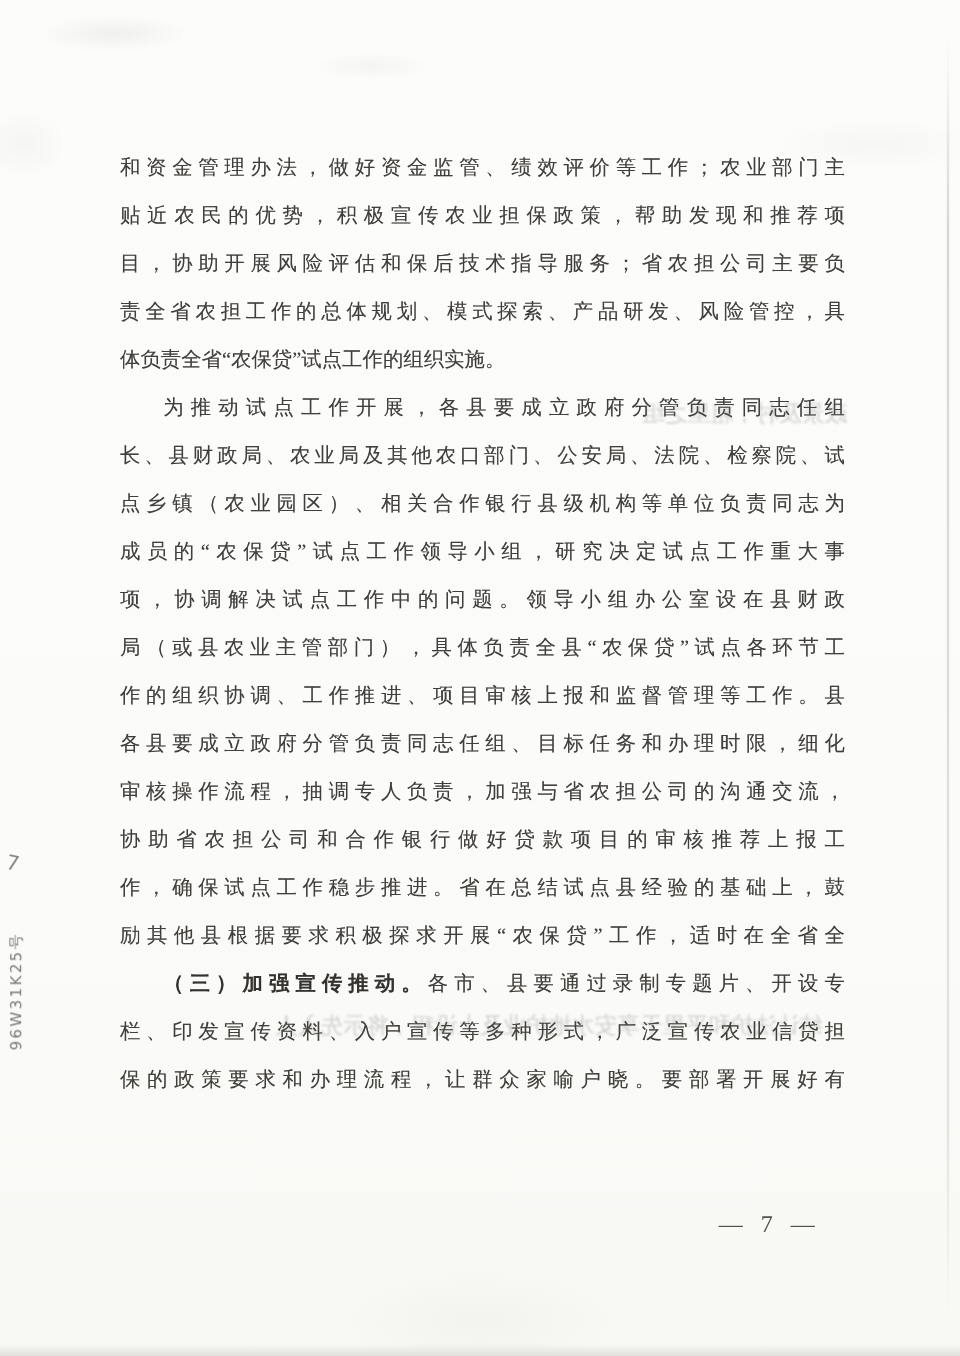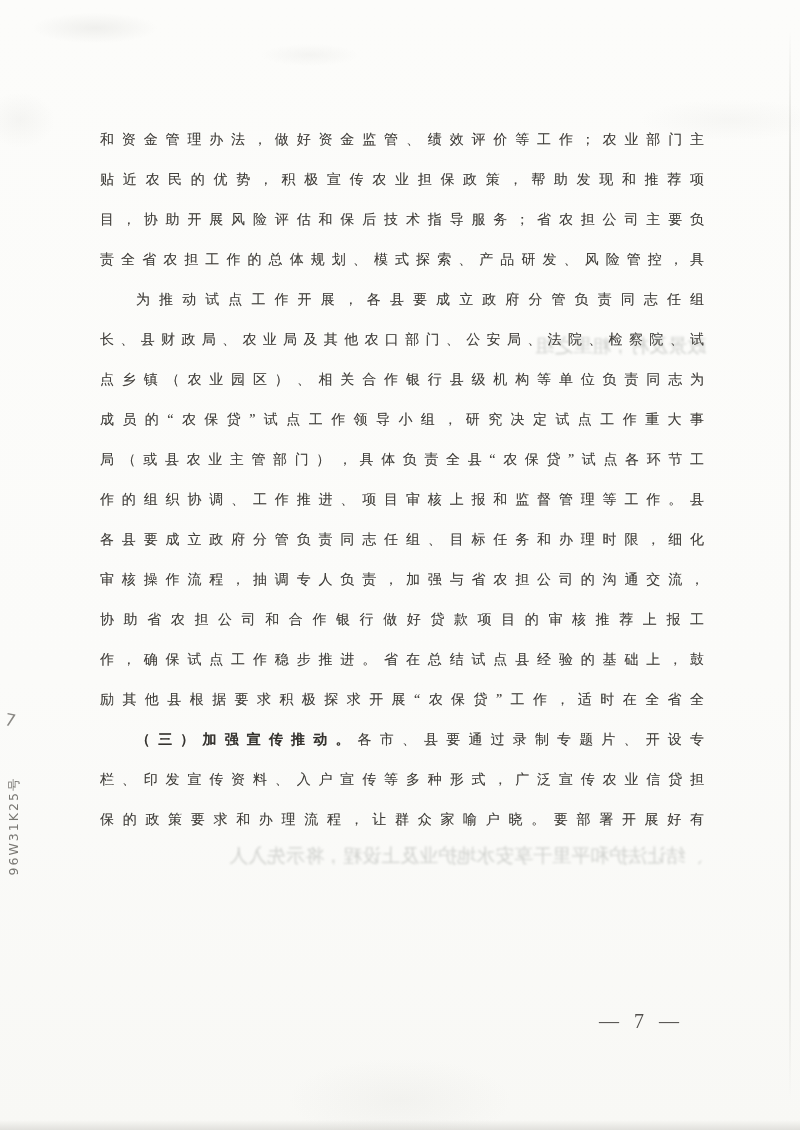--- a/index.html
+++ b/index.html
@@ -15,21 +15,21 @@
       radial-gradient(ellipse 50px 40px at 20px 120px, rgba(180,180,175,.10), transparent 70%),
       radial-gradient(ellipse 130px 30px at 730px 120px, rgba(178,178,172,.08), transparent 70%),
       radial-gradient(ellipse 160px 60px at 400px 1100px, rgba(188,188,182,.10), transparent 70%),
       linear-gradient(180deg,#fcfcfa 0%,#fbfbf9 60%,#f8f8f5 100%);
   }
   .text-block{
     position:absolute;left:100px;top:120px;width:604px;
   }
   .line{
     height:40px;line-height:40px;
-    font-size:14px;color:#413f3b;
+    font-size:17px;color:#413f3b;
     text-align:justify;text-align-last:justify;
     overflow:hidden;white-space:nowrap;
     text-shadow:0 0 .5px rgba(95,92,86,.45);
   }
   .line.ind{padding-left:36px;}
   .line.noj{text-align-last:left;}
   .line .bold{font-weight:bold;color:#34322e;margin-top:44px;}
   .page-number{
     position:absolute;left:100px;top:1000px;width:604px;height:42px;
     line-height:42px;text-align:right;padding-right:20px;box-sizing:border-box;
@@ -69,24 +69,26 @@
 </head>
 <body>
 
 <div class="page">
 
   <div class="text-block">
       <div class="line">和资金管理办法，做好资金监管、绩效评价等工作；农业部门主</div>
       <div class="line">贴近农民的优势，积极宣传农业担保政策，帮助发现和推荐项</div>
       <div class="line">目，协助开展风险评估和保后技术指导服务；省农担公司主要负</div>
       <div class="line">责全省农担工作的总体规划、模式探索、产品研发、风险管控，具</div>
+      <div class="line noj">体负责全省“农保贷”试点工作的组织实施。</div>
       <div class="line ind">为推动试点工作开展，各县要成立政府分管负责同志任组</div>
       <div class="line">长、县财政局、农业局及其他农口部门、公安局、法院、检察院、试</div>
       <div class="line">点乡镇（农业园区）、相关合作银行县级机构等单位负责同志为</div>
       <div class="line">成员的“农保贷”试点工作领导小组，研究决定试点工作重大事</div>
+      <div class="line">项，协调解决试点工作中的问题。领导小组办公室设在县财政</div>
       <div class="line">局（或县农业主管部门），具体负责全县“农保贷”试点各环节工</div>
       <div class="line">作的组织协调、工作推进、项目审核上报和监督管理等工作。县</div>
       <div class="line">各县要成立政府分管负责同志任组、目标任务和办理时限，细化</div>
       <div class="line">审核操作流程，抽调专人负责，加强与省农担公司的沟通交流，</div>
       <div class="line">协助省农担公司和合作银行做好贷款项目的审核推荐上报工</div>
       <div class="line">作，确保试点工作稳步推进。省在总结试点县经验的基础上，鼓</div>
       <div class="line">励其他县根据要求积极探求开展“农保贷”工作，适时在全省全</div>
       <div class="line ind"><span class="bold">（三）加强宣传推动。</span>各市、县要通过录制专题片、开设专</div>
       <div class="line">栏、印发宣传资料、入户宣传等多种形式，广泛宣传农业信贷担</div>
       <div class="line">保的政策要求和办理流程，让群众家喻户晓。要部署开展好有</div>

